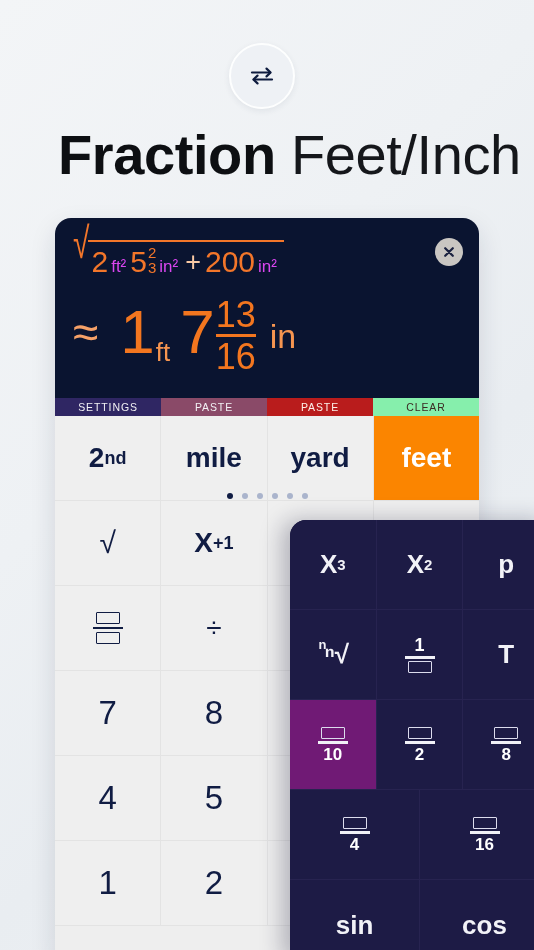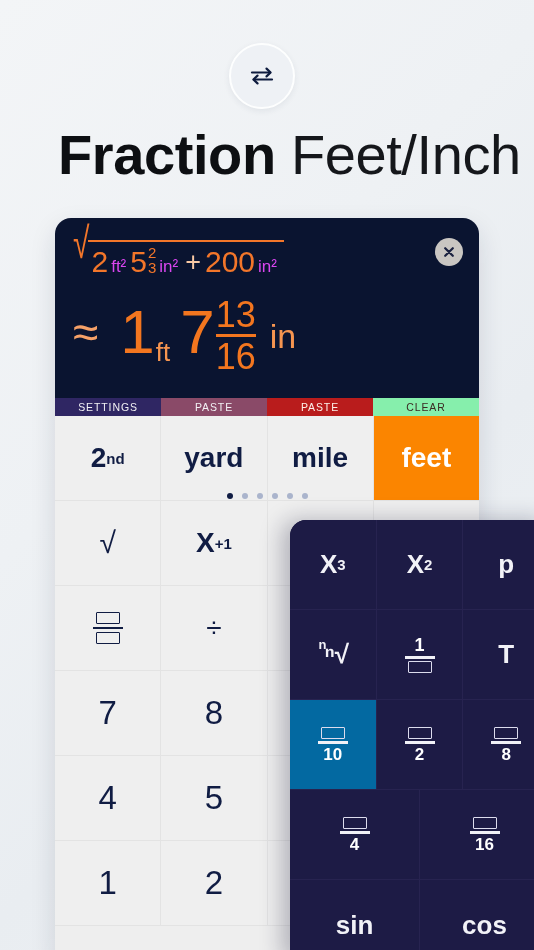--- a/index.html
+++ b/index.html
@@ -195,21 +195,21 @@
     font-weight:700;
     border-right:1px solid #e3e3e3;
     border-bottom:1px solid #e3e3e3;
     background: #efefef;
     position:relative;
   }
   .key:last-child { border-right:none; }
   .key.active { background:#fb8500; color:#ffffff; }
   .key.digit { font-weight:400; font-size:33px; color:#101c43; }
   .key.sym   { font-weight:400; }
-  .sup { font-size: 15px; vertical-align: super; font-weight:700; }
+  .sup { font-size: 18px; vertical-align: super; font-weight:700; }
 
   .radical-key { font-size: 30px; }
 
   .frac-icon {
     display:flex; flex-direction:column; align-items:center; gap:3px;
   }
   .frac-box {
     width:22px; height:10px;
     border:1.6px solid #101c43;
     border-radius:1px;
@@ -241,21 +241,21 @@
   .pkey {
     flex: 1 0 0;
     display:flex; align-items:center; justify-content:center;
     color:#f2f2f7;
     font-size:26px;
     font-weight:700;
     border-right:1px solid #272350;
     border-bottom:1px solid #272350;
     background:#1d1b45;
   }
-  .pkey.hl { background:#0369a1; }
+  .pkey.hl { background:#701a75; }
   .psup { font-size:15px; vertical-align:super; font-weight:700; }
   .pfrac {
     display:flex; flex-direction:column; align-items:center; gap:2px;
     font-size:17px; font-weight:700; color:#ffffff;
   }
   .pfrac-box { width:22px;height:10px;border:1.6px solid #dcdced;border-radius:1px; }
   .pfrac-line { width:30px;height:3px;background:#f1f1f7; }
   .pfrac-num { font-size:17px; line-height:1; font-weight:700; }
   .pfrac-one { font-size:18px; line-height:1; font-weight:700; }
   .trigrow { display:flex; height:90px; }
@@ -341,22 +341,22 @@
       <div class="act-clear">CLEAR</div>
     </div>
 
     <div class="keypad">
 
       <div class="krow">
         <div class="key">
           <span>2</span>
             <span class="sup">nd</span>
         </div>
+        <div class="key">mile</div>
         <div class="key">yard</div>
-        <div class="key">mile</div>
         <div class="key active">feet</div>
       </div>
 
       <div class="dots">
         <span class="dot on"></span>
         <span class="dot"></span>
         <span class="dot"></span>
         <span class="dot"></span>
         <span class="dot"></span>
         <span class="dot"></span>

